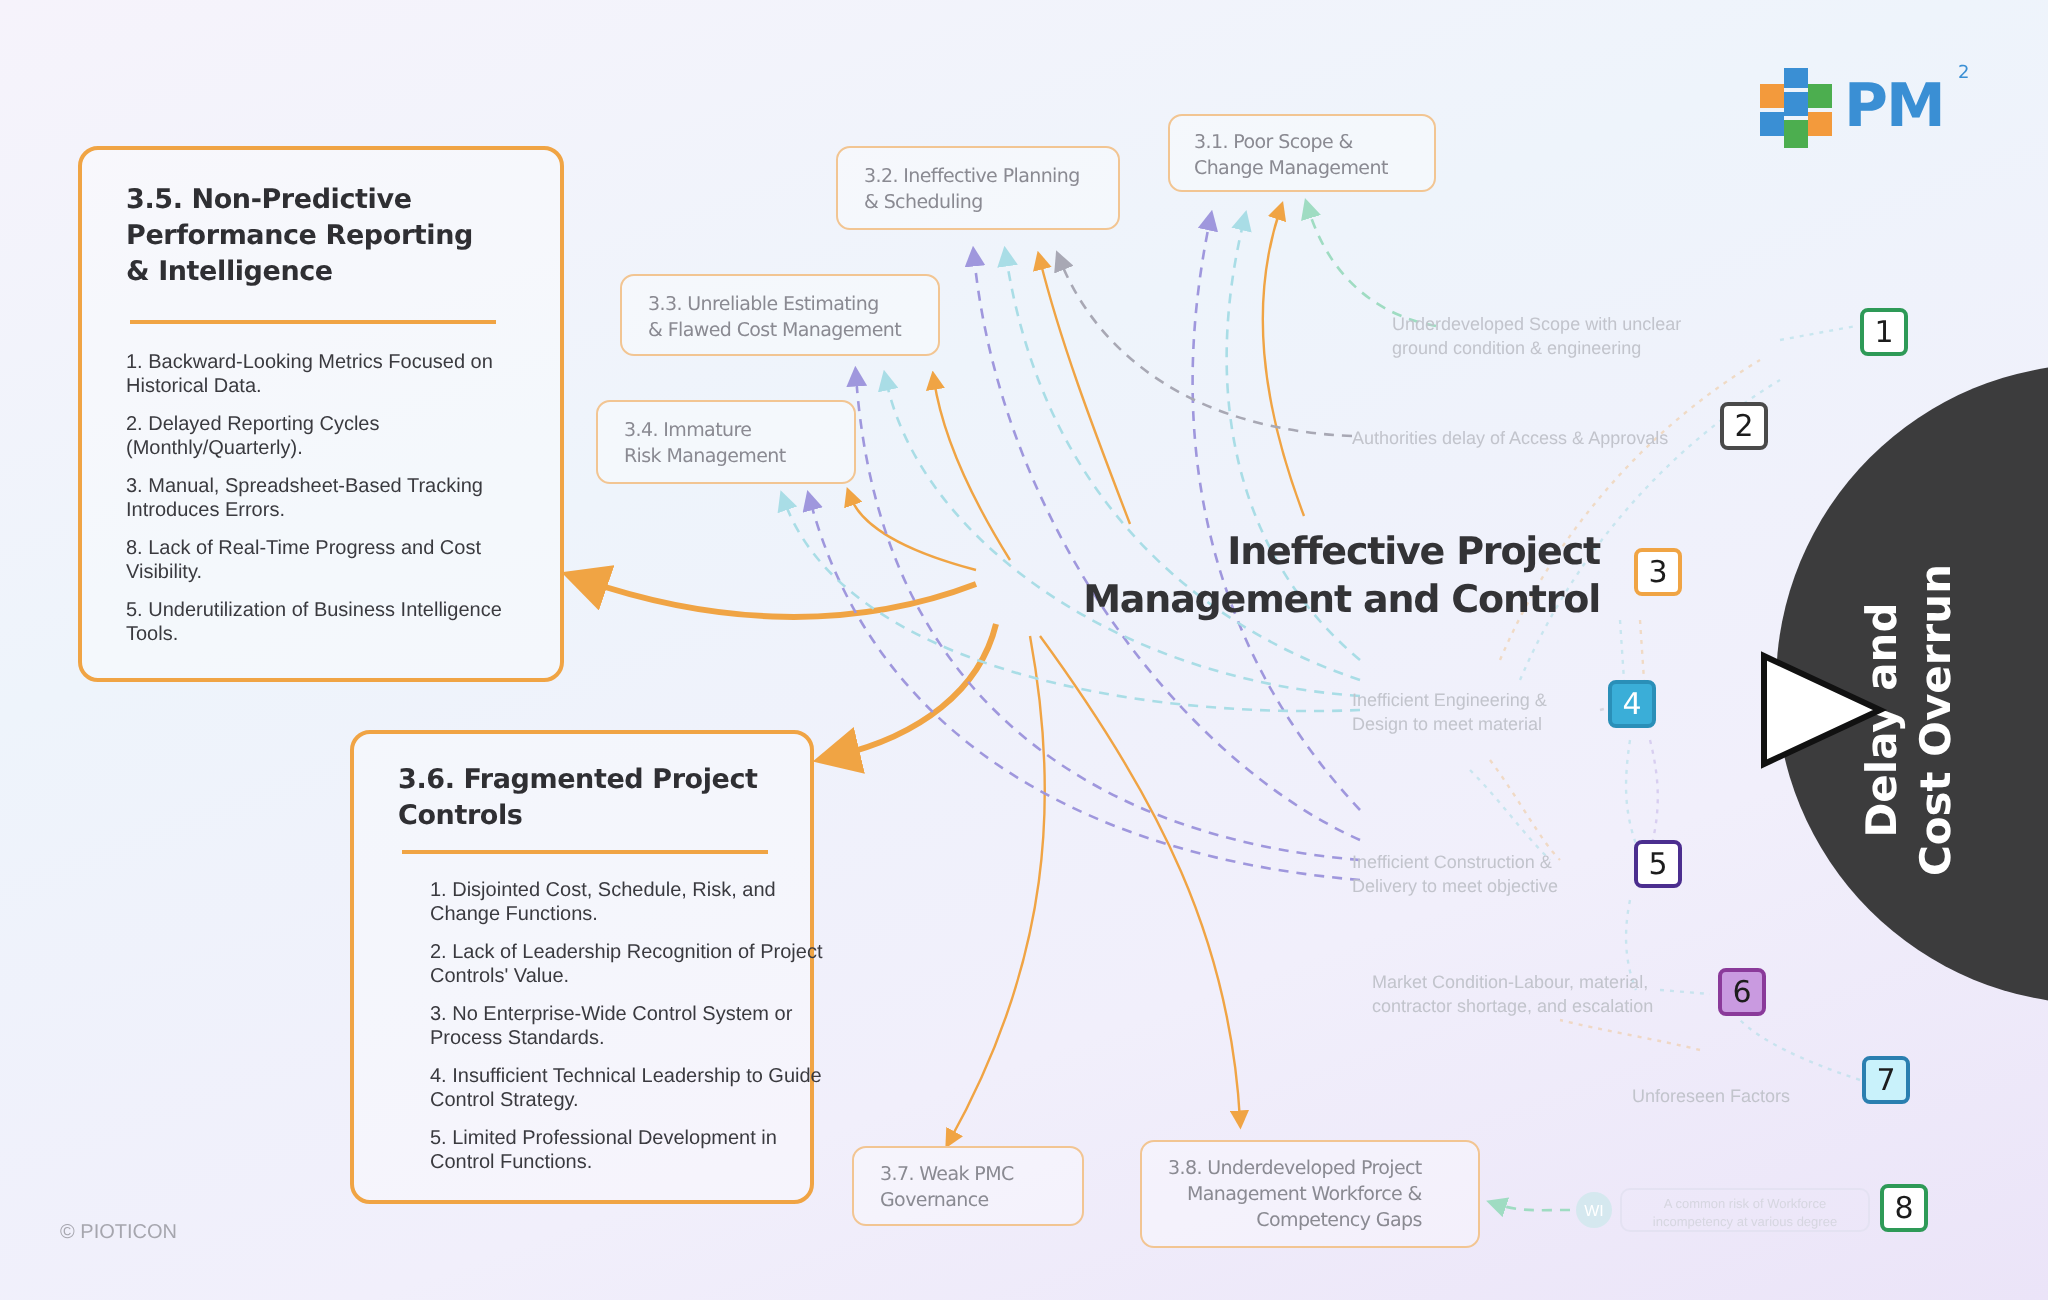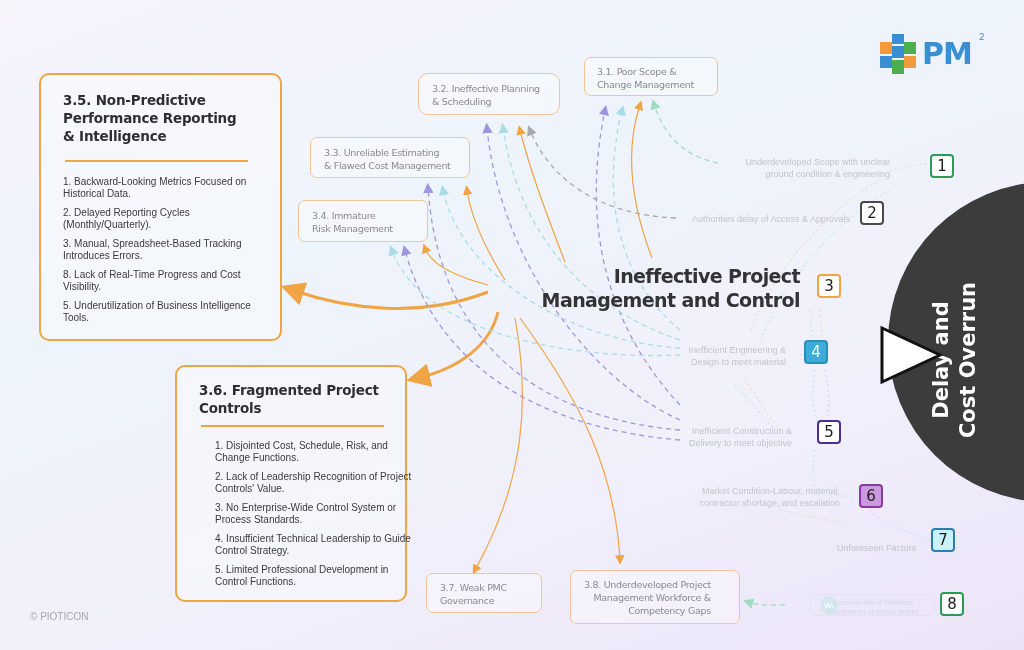--- a/index.html
+++ b/index.html
@@ -30,21 +30,21 @@
       font-family: "DejaVu Sans", sans-serif; font-size: 9.5px; color: #555;
       line-height: 13px; letter-spacing: -0.3px;
     }
     .faint .small-title { color: #8a8a92; }
     .center-title {
       font-family: "DejaVu Sans", sans-serif; font-weight: bold; color: #333336;
       font-size: 19px; line-height: 24px; text-align: right; letter-spacing: -0.6px;
     }
     .factor {
       font-family: "Liberation Sans", sans-serif; font-size: 9px; color: #c2c4cc;
-      line-height: 12px; text-align: right;
+      line-height: 12px;  margin-left: 16px;
     }
     .num {
       position: absolute; width: 24px; height: 24px; box-sizing: border-box;
       border: 2px solid #333; border-radius: 4px; background: #fff;
       font-family: "DejaVu Sans", sans-serif; font-size: 15px; color: #1c1c1c;
       display: flex; align-items: center; justify-content: center;
     }
     .half-circle {
       position: absolute; left: 888px; top: 182px; width: 320px; height: 320px;
       border-radius: 50%; background: #3c3c3d;
@@ -60,21 +60,20 @@
       font-size: 30px; letter-spacing: -1px;
     }
     .copyright {
       font-family: "Liberation Sans", sans-serif; font-size: 10px; color: #a6a6ae;
     }
     .avatar {
       position: absolute; width: 18px; height: 18px; border-radius: 50%;
       background: #d5e8ef; color: #fff; font-size: 8px;
       display: flex; align-items: center; justify-content: center;
       font-family: "Liberation Sans", sans-serif;
-      margin-left: 32px;
     }
     .ghost-box {
       position: absolute; border: 1px solid #e4e2f2; border-radius: 5px;
       font-family: "Liberation Sans", sans-serif; font-size: 6.5px; color: #d6d6e0;
       line-height: 9px; text-align: center; box-sizing: border-box; padding-top: 3px;
     }
   </style>
 </head>
 <body>
 
@@ -185,21 +184,21 @@
     <div class="list-item">5. Limited Professional Development in Control Functions.</div>
   </div>
 </div>
 
 <div class="box faint" style="left:584px; top:57px; width:134px; height:39px;">
   <div class="abs" style="left:12px; top:7px;">
     <div class="small-title">3.1. Poor Scope &amp;</div>
     <div class="small-title">Change Management</div>
   </div>
 </div>
-<div class="box faint" style="left:418px; top:73px; width:142px; height:42px;border-radius:10px;">
+<div class="box faint" style="left:418px; top:73px; width:142px; height:42px;">
   <div class="abs" style="left:13px; top:8px;">
     <div class="small-title">3.2. Ineffective Planning</div>
     <div class="small-title">&amp; Scheduling</div>
   </div>
 </div>
 <div class="box faint" style="left:310px; top:137px; width:160px; height:41px;">
   <div class="abs" style="left:13px; top:8px;">
     <div class="small-title">3.3. Unreliable Estimating</div>
     <div class="small-title">&amp; Flawed Cost Management</div>
   </div>

